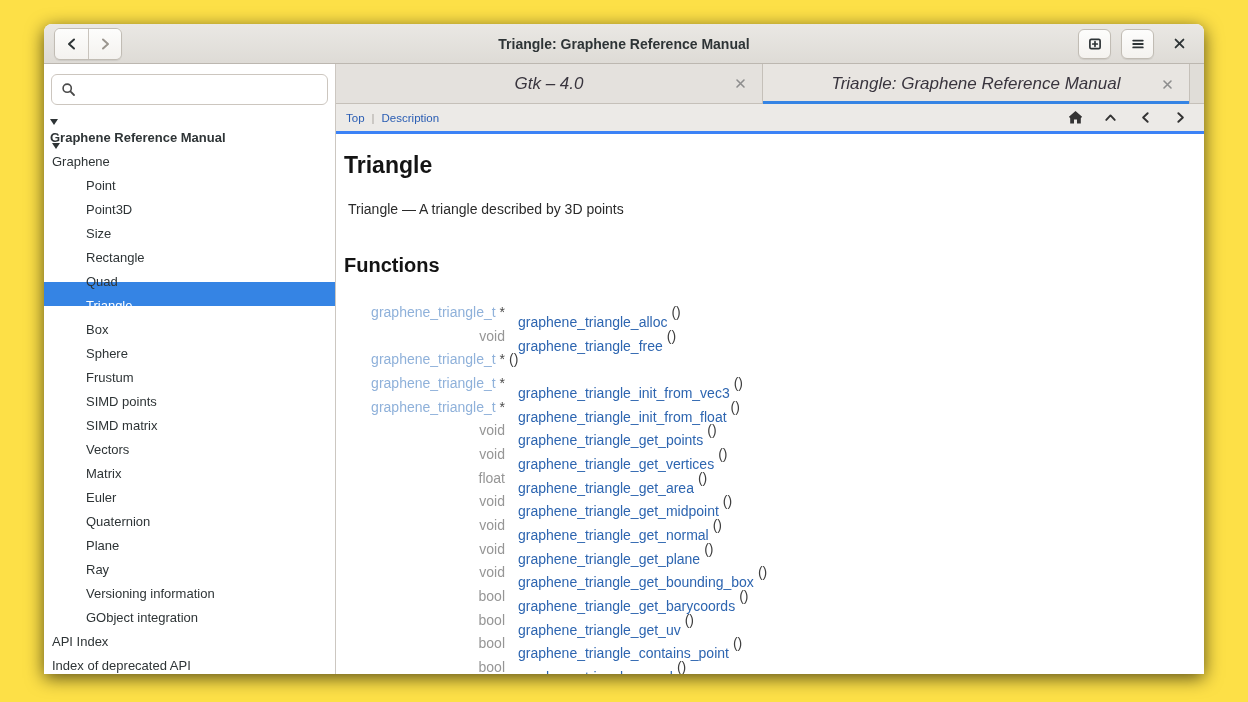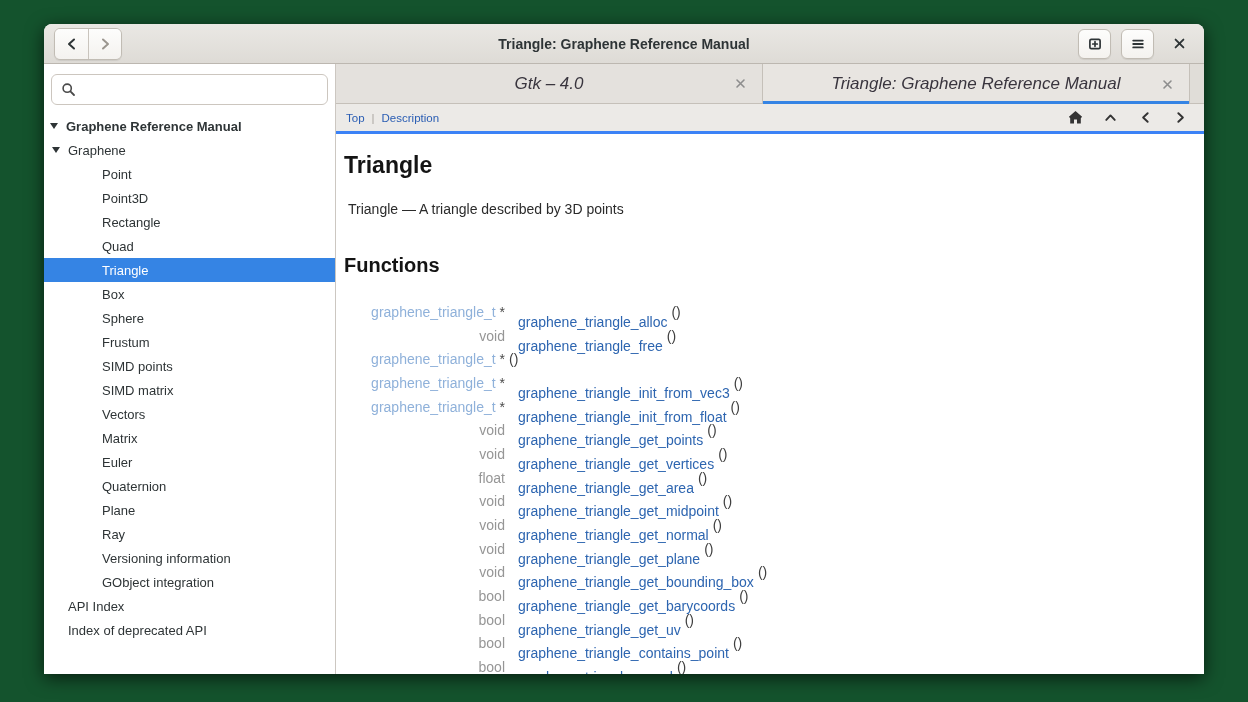--- a/index.html
+++ b/index.html
@@ -1,18 +1,18 @@
 <!DOCTYPE html>
 <html><head>
 <meta charset="utf-8">
 <style>
   * { margin:0; padding:0; box-sizing:border-box; }
   html,body { width:1248px; height:702px; background:#000; overflow:hidden;
               font-family:"Liberation Sans", sans-serif; }
-  .stage { position:relative; width:1248px; height:702px; background:#14532d; }
+  .stage { position:relative; width:1248px; height:702px; background:#fde047; }
 
   .window { position:absolute; left:44px; top:24px; width:1160px; height:650px;
             border-radius:8px 8px 0 0; overflow:hidden; display:flex; flex-direction:column;
             box-shadow:0 4px 18px rgba(0,0,0,.65); background:#fff; }
 
   
   .headerbar { flex:0 0 40px; height:40px; background:linear-gradient(#eae8e4,#dedbd6);
                border-bottom:1px solid #bcb7b0; display:flex; align-items:center; position:relative; }
   .hb-title { position:absolute; left:0; right:0; text-align:center; font-size:14px;
               font-weight:bold; color:#2e3436; pointer-events:none; }
@@ -32,21 +32,21 @@
 
   
   .sidebar { flex:0 0 292px; width:292px; background:#fff; border-right:1px solid #ccc7c1;
              display:flex; flex-direction:column; min-height:0; }
   .search-wrap { flex:0 0 50px; padding:10px 7px 9px 7px; }
   .search-entry { height:31px; border:1px solid #ccc6bf; border-radius:6px; background:#fff;
                   display:flex; align-items:center; padding:0 9px; }
   .search-entry input { border:none; outline:none; background:transparent; flex:1;
                         font:inherit; font-size:13px; margin-left:7px; color:#2e3436; }
   .tree { flex:1; overflow:hidden; font-size:13px; color:#2e3436; }
-  .tree-row { height:24px; display:flex; align-items:center; white-space:nowrap; }
+  .tree-row { height:24px; display:flex; align-items:flex-start; white-space:nowrap;flex-direction:column; }
   .tree-row.lvl0 { padding-left:6px; }
   .tree-row.lvl1 { padding-left:8px; }
   .tree-row.lvl2 { padding-left:42px; }
   .expander-box { flex:0 0 16px; width:16px; display:flex; align-items:center; }
   .tree-row.expander .expander-box::before { content:''; width:0; height:0;
       border-left:4.5px solid transparent; border-right:4.5px solid transparent;
       border-top:6px solid #2e3436; }
   .tree-row.bold { font-weight:bold; }
   .tree-row.selected { background:#3584e4; color:#fff; }
 
@@ -165,20 +165,24 @@
             <div class="tree-row lvl2">
               <span class="expander-box"></span>
               <span class="tree-label">Point</span>
             </div>
             <div class="tree-row lvl2">
               <span class="expander-box"></span>
               <span class="tree-label">Point3D</span>
             </div>
             <div class="tree-row lvl2">
               <span class="expander-box"></span>
+              <span class="tree-label">Size</span>
+            </div>
+            <div class="tree-row lvl2">
+              <span class="expander-box"></span>
               <span class="tree-label">Rectangle</span>
             </div>
             <div class="tree-row lvl2">
               <span class="expander-box"></span>
               <span class="tree-label">Quad</span>
             </div>
             <div class="tree-row lvl2 selected">
               <span class="expander-box"></span>
               <span class="tree-label">Triangle</span>
             </div>

